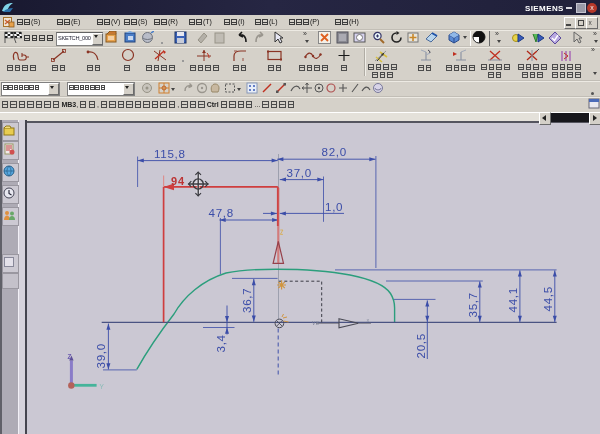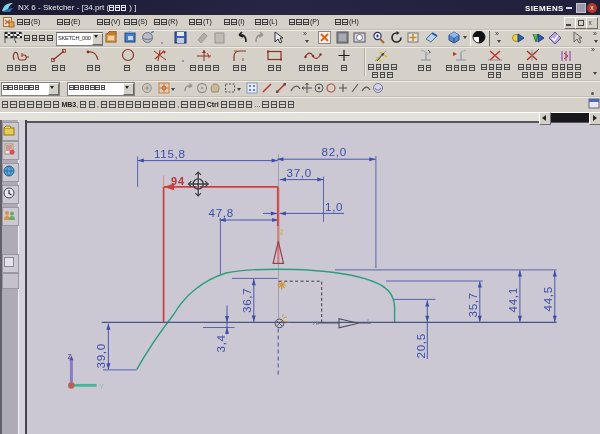--- a/index.html
+++ b/index.html
@@ -14,21 +14,20 @@
 .lbl{font-size:0;line-height:7.2px;color:#1c1c1c;text-align:center;white-space:nowrap}
 .bx{font-size:0;line-height:normal}
 .gc{width:6.4px;height:6.4px;margin-right:2.1px}
 </style></head><body>
 <div id="page">
 <div class="abs" style="left:0;top:0;width:600px;height:15px;background:linear-gradient(90deg,#191930,#262643 45%,#20203a)"></div>
 <svg class="abs" style="left:1px;top:1px" width="14" height="13" viewBox="0 0 14 13">
 <path d="M1 10 C3 4 6 2 12 2 C8 5 7 7 6 11 Z" fill="#7fd4e8"></path>
       <path d="M2 11 C5 8 8 7 12 7 L9 11 Z" fill="#2a6fa8"></path>
     </svg>
-<div class="abs" style="left:18px;top:3px;font-size:8px;color:#eaeaf2;white-space:nowrap">NX 6 - Sketcher - [34.prt (<i class="g g6" style="color:#e8e8f0"></i><i class="g g6" style="color:#e8e8f0"></i><i class="g g6" style="color:#e8e8f0"></i> ) ]</div>
 <div class="abs" style="left:525px;top:3.5px;font-size:8px;font-weight:bold;color:#fff;letter-spacing:0.4px">SIEMENS</div>
 <div class="abs" style="left:566px;top:7px;width:6px;height:2px;background:#d8d8e0"></div>
 <div class="abs" style="left:576px;top:3px;width:8px;height:8px;background:#9a9aa8;border:1px solid #c4c4d0"></div>
 <div class="abs" style="left:587px;top:2.5px;width:10px;height:10px;border-radius:5px;background:#b5382a;color:#eee;font-size:7px;line-height:10px;text-align:center">x</div>
 <div class="abs" style="left:0;top:15px;width:600px;height:14px;background:#d5d1c9"></div>
 <svg class="abs" style="left:2px;top:16px" width="13" height="12" viewBox="0 0 13 12">
 <rect x="1.5" y="1.5" width="8" height="9" fill="#f0e4d4" stroke="#a8742a"></rect>
       <path d="M3 4 L8 8 M3 8 L8 4" stroke="#c86030" stroke-width="1.4"></path>
       <rect x="7" y="6" width="5" height="5" fill="#e8a24c" stroke="#8a5a20" stroke-width="0.8"></rect>
     </svg>

